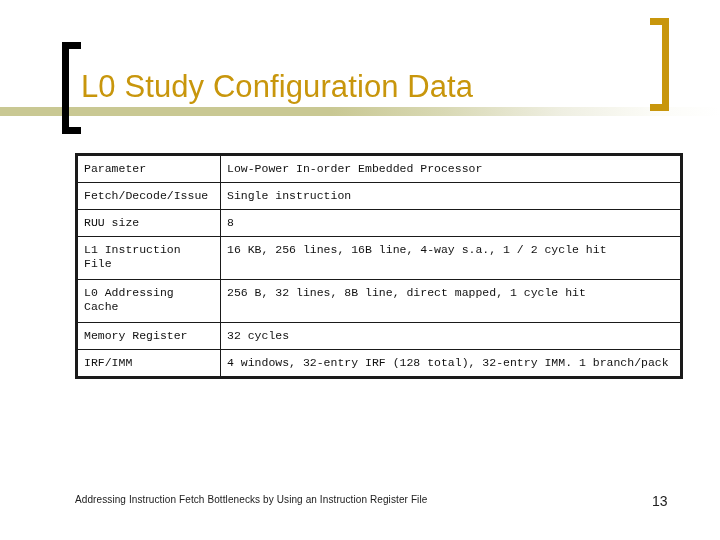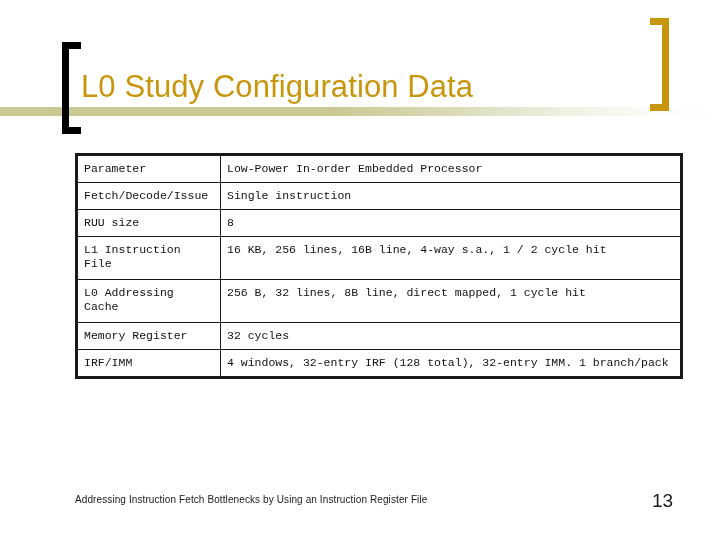--- a/index.html
+++ b/index.html
@@ -136,21 +136,21 @@
     line-height: 12px;
     color: #202020;
     letter-spacing: 0.1px;
     white-space: nowrap;
   }
   .page-number {
     position: absolute;
     left: 652px;
     top: 492px;
     width: 40px;
-    font-size: 19px;
+    font-size: 14px;
     line-height: 18px;
     color: #202020;
     text-align: left;
   }
 </style>
 </head>
 <body>
 
 <div class="slide">
 

